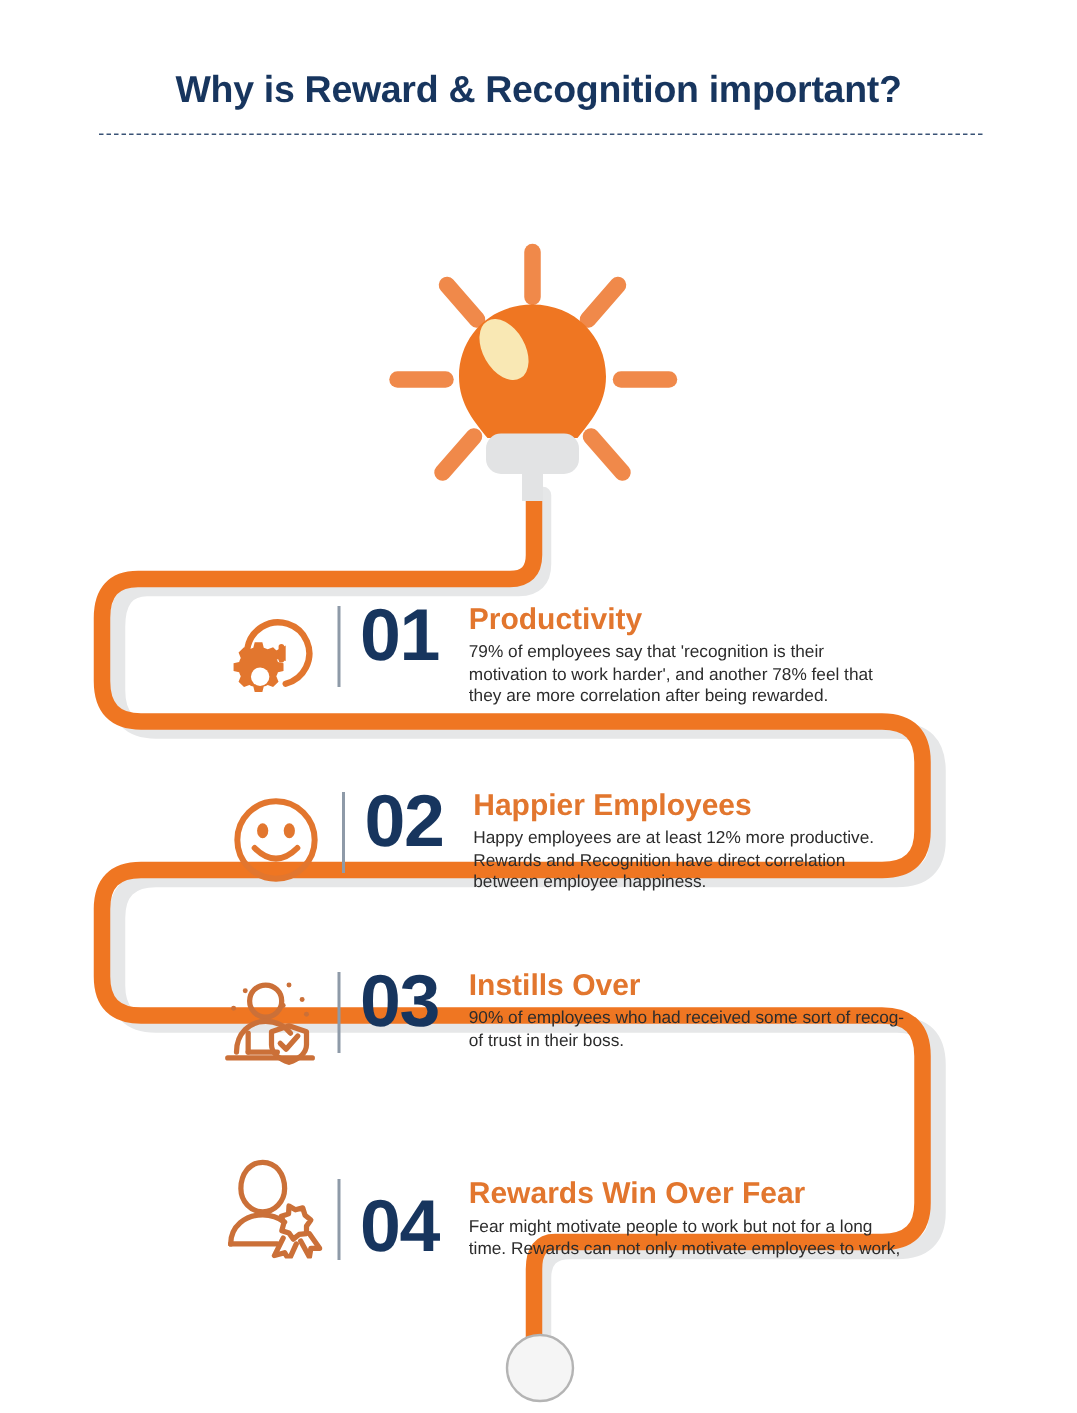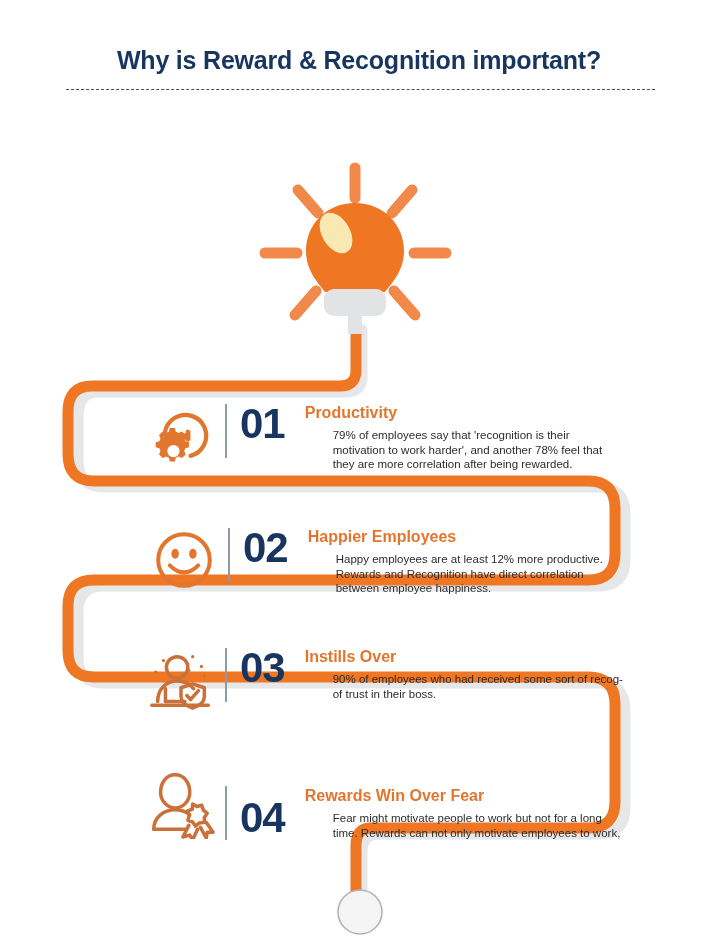--- a/index.html
+++ b/index.html
@@ -37,36 +37,36 @@
   .row { position:absolute; display:flex; align-items:flex-start; }
   .row-icon {
     width:72px; height:72px; flex:0 0 72px;
     display:flex; align-items:center; justify-content:center;
   }
   .row-sep {
     width:2px; background:#8e9aa8; flex:0 0 2px;
     height:54px; margin:4px 13px 0 8px;
   }
   .row-num {
-    font-size:42px; font-weight:bold; color:#17355e;
+    font-size:49px; font-weight:bold; color:#17355e;
     line-height:44px; letter-spacing:-1px;
     flex:0 0 auto; margin-top:2px;
     font-family:"Liberation Sans", sans-serif;
   }
   .row-body { margin-left:20px; padding-top:3px; }
   .row-head {
-    font-size:16px; font-weight:bold; color:#e2762e;
+    font-size:20px; font-weight:bold; color:#e2762e;
     line-height:20px; margin-bottom:5px;
     font-family:"Liberation Sans", sans-serif;
   }
   .row-desc {
     font-size:11.5px; color:#2c2c2c; line-height:14.5px;
     font-family:"Liberation Sans", sans-serif;
   }
-  .row-desc div { white-space:nowrap;margin-left:28px; }
+  .row-desc div { white-space:nowrap; }
 
   #row-1 { left:145px; top:400px; }
   #row-2 { left:148px; top:524px; }
   #row-3 { left:145px; top:644px; }
   #row-4 { left:145px; top:768px;align-items:flex-end; }
 </style>
 </head>
 <body>
 
 <svg id="ribbon" viewBox="0 0 718 942">

